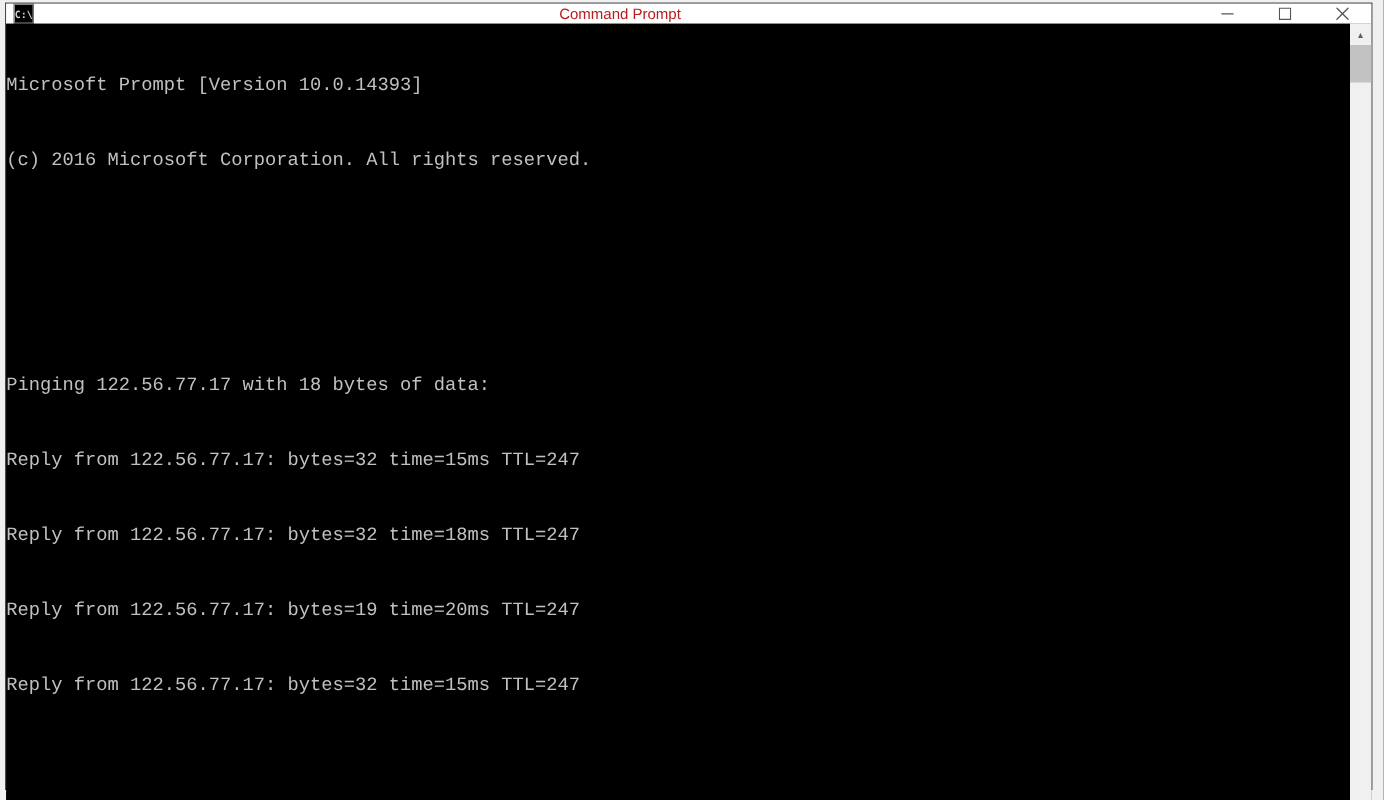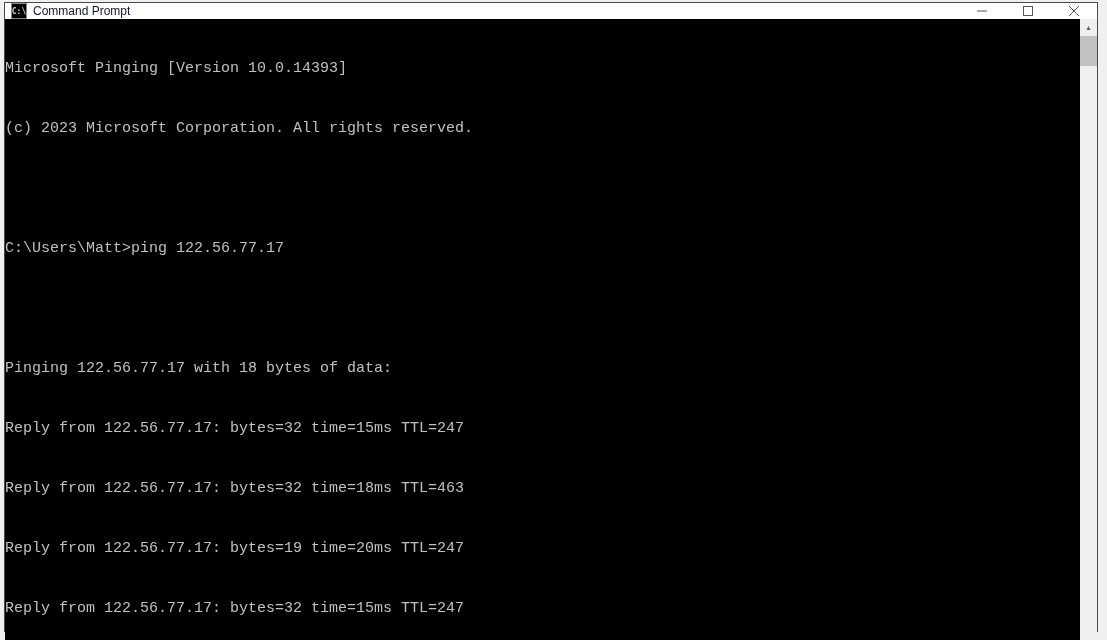--- a/index.html
+++ b/index.html
@@ -37,22 +37,23 @@
       align-items: center;
       justify-content: center;
       margin-right: 6px;
       font-size: 8px;
       color: #ccc;
       font-family: monospace;
       font-weight: bold;
     }
     .titlebar-title {
       font-size: 12px;
-      color: #0f172a;
+      color: #b91c1c;
       flex: 1;
+      text-align: center;
     }
     .titlebar-controls {
       display: flex;
       height: 100%;
     }
     .titlebar-btn {
       width: 46px;
       height: 100%;
       display: flex;
       align-items: center;
@@ -132,28 +133,27 @@
       <button class="titlebar-btn close">
         <svg viewBox="0 0 10 10">
             <line x1="0" y1="0" x2="10" y2="10"></line>
             <line x1="10" y1="0" x2="0" y2="10"></line>
           </svg>
       </button>
     </div>
   </div>
   <div class="console-area">
     <div class="console">
-      <div class="line">Microsoft Pinging [Version 10.0.14393]</div>
-      <div class="line">(c) 2023 Microsoft Corporation. All rights reserved.</div>
+      <div class="line">Microsoft Prompt [Version 10.0.14393]</div>
+      <div class="line">(c) 2016 Microsoft Corporation. All rights reserved.</div>
       <div class="line"></div>
-      <div class="line">C:\Users\Matt&gt;ping 122.56.77.17</div>
       <div class="line"></div>
       <div class="line">Pinging 122.56.77.17 with 18 bytes of data:</div>
       <div class="line">Reply from 122.56.77.17: bytes=32 time=15ms TTL=247</div>
-      <div class="line">Reply from 122.56.77.17: bytes=32 time=18ms TTL=463</div>
+      <div class="line">Reply from 122.56.77.17: bytes=32 time=18ms TTL=247</div>
       <div class="line">Reply from 122.56.77.17: bytes=19 time=20ms TTL=247</div>
       <div class="line">Reply from 122.56.77.17: bytes=32 time=15ms TTL=247</div>
       
       
       
       
       
       
       
     </div>

